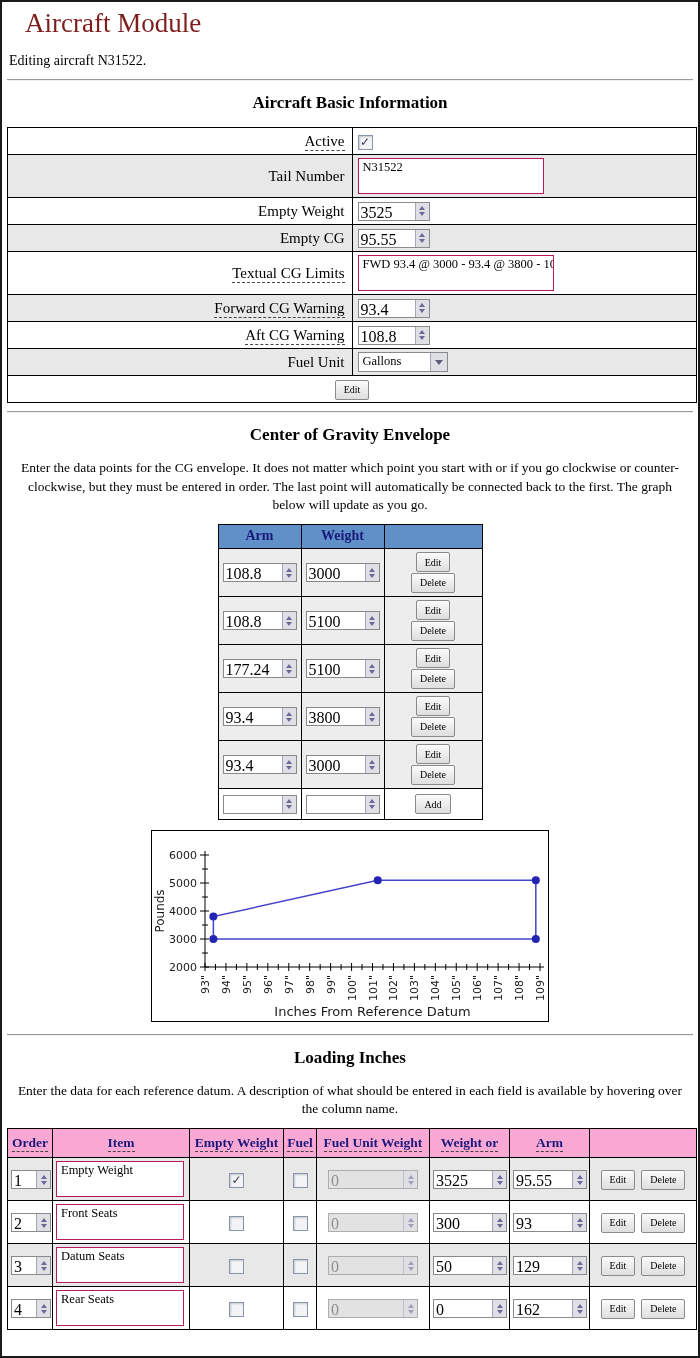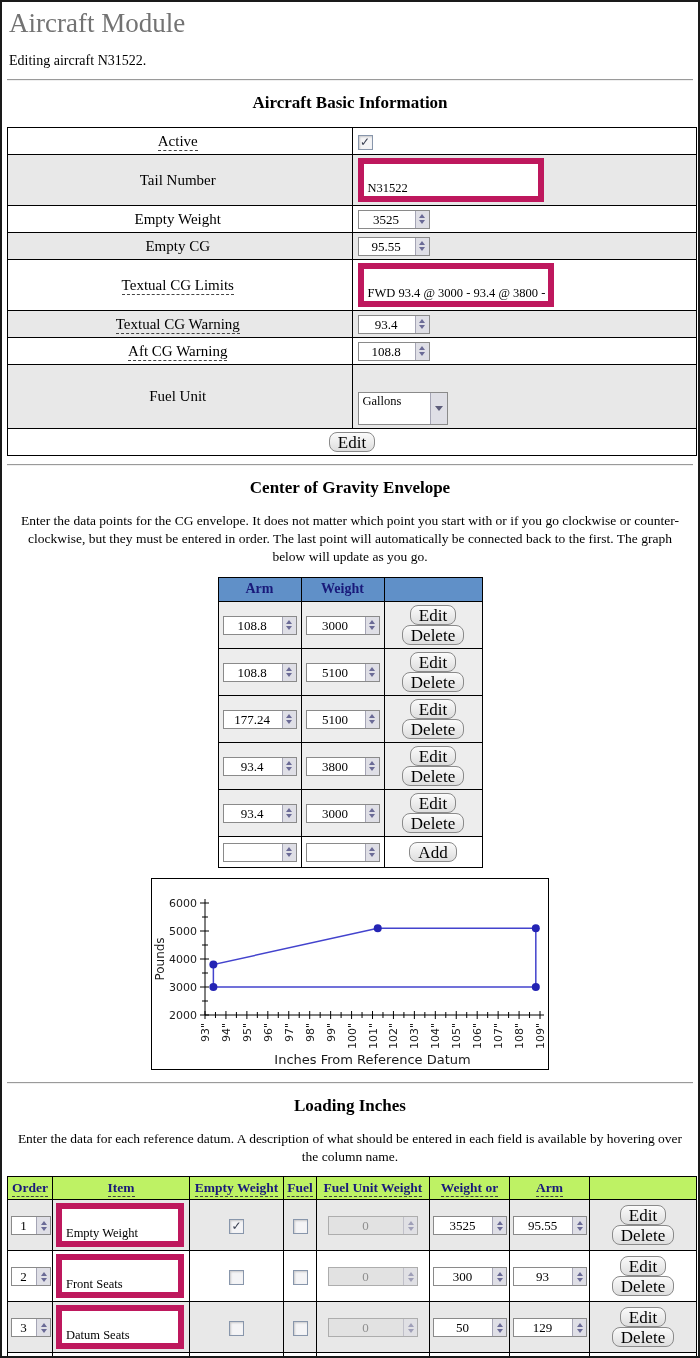--- a/index.html
+++ b/index.html
@@ -1,81 +1,81 @@
 <!DOCTYPE html>
 <html><head>
 <meta charset="utf-8">
 <style>
   * { margin:0; padding:0; box-sizing:border-box; }
   html,body { background:#fff; }
   body { font-family:"Liberation Serif","DejaVu Serif",serif; color:#000; }
   .page { width:700px; height:1358px; border:2px solid #1a1a1a; padding:4px 5px 0 5px; overflow:hidden; background:#fff; }
 
-  h1.title { font-size:27px; font-weight:normal; color:#737373; margin:2px 0 14px 2px; }
+  h1.title { font-size:27px; font-weight:normal; color:#7f1d1d; margin:2px 0 14px 18px; }
   p.subtitle { font-size:14px; margin:0 0 10px 2px; }
   hr.sep { border:none; border-top:1px solid #9a9a9a; border-bottom:1px solid #efefef; margin:8px 0; }
 
   h2.section-heading { text-align:center; font-size:17px; font-weight:bold; margin:12px 0 14px 0; }
   p.section-desc { text-align:center; font-size:13.5px; line-height:1.35; margin:0 4px 10px 4px; }
 
   table { border-collapse:collapse; }
   table.grid td, table.grid th { border:1px solid #000; }
 
   
   table.basic { width:690px; }
   table.basic tr { height:27px; }
   table.basic tr:nth-child(even) { background:#e8e8e8; }
-  table.basic td.lbl { width:50%; text-align:center; padding:3px 7px 3px 3px; font-size:15px; }
+  table.basic td.lbl { width:50%; text-align:right; padding:3px 7px 3px 3px; font-size:15px; }
   table.basic td.val { padding:3px 5px; }
   td.center { text-align:center; }
   .tip { border-bottom:1px dashed #444; padding-bottom:1px; }
 
   
-  .textbox { display:inline-block; border:6px solid #be185d; background:#fff; height:36px; line-height:17px;
-             padding:16px 4px; font-size:12.5px; vertical-align:middle; white-space:nowrap; overflow:hidden; }
+  .textbox { display:inline-block; border:1px solid #be185d; background:#fff; height:36px; line-height:17px;
+             padding:0 4px; font-size:12.5px; vertical-align:middle; white-space:nowrap; overflow:hidden; }
   .spinner { display:inline-flex; border:1px solid #8a8a8a; background:#fff; height:19px; vertical-align:middle; }
-  .spinner .sv { flex:1; text-align:center; padding:1px 3px 0 2px; font-size:13px; overflow:hidden; }
+  .spinner .sv { flex:1; text-align:left; padding:1px 3px 0 2px; font-size:16px; overflow:hidden; }
   .spinner .sb { width:14px; background:#dfdfe6; border-left:1px solid #a5a5b5;
                  display:flex; flex-direction:column; align-items:center; justify-content:center; gap:2px; }
   .spinner .sb i { display:block; width:0; height:0; border-left:3px solid transparent; border-right:3px solid transparent; }
   .spinner .sb i.up { border-bottom:4px solid #6a6a96; }
   .spinner .sb i.dn { border-top:4px solid #6a6a96; }
   .spinner.dis { background:#e2e2e2; border-color:#adadad; }
   .spinner.dis .sv { color:#8f8f8f; }
   .spinner.dis .sb { opacity:.55; }
 
   .checkbox { display:inline-block; width:15px; height:15px; border:1px solid #8896ab; background:#f4f4f6;
               box-shadow:inset 1px 1px 2px rgba(0,0,0,.18); font-size:12px; line-height:13px; text-align:center;
               color:#3c4254; vertical-align:middle; }
-  .select { display:inline-flex; border:1px solid #8a8a8a; background:#fff; height:33px; width:90px; vertical-align:middle;margin-top:24px; }
+  .select { display:inline-flex; border:1px solid #8a8a8a; background:#fff; height:20px; width:90px; vertical-align:middle; }
   .select .sval { flex:1; padding:1px 4px 0 4px; font-size:12.5px; }
   .select .sarrow { width:17px; background:#dfdfe6; border-left:1px solid #a5a5b5; display:flex; align-items:center;
                     justify-content:center; }
   .select .sarrow i { width:0; height:0; border-left:4px solid transparent; border-right:4px solid transparent;
                       border-top:5px solid #5c5c7a; }
 
-  button.btn { font-family:"Liberation Serif","DejaVu Serif",serif; font-size:17px; height:20px; padding:0 8px;
-               border:1px solid #8a8a8a; border-radius:8px; background:linear-gradient(#fbfbfb,#dedede); cursor:pointer; }
+  button.btn { font-family:"Liberation Serif","DejaVu Serif",serif; font-size:10px; height:20px; padding:0 8px;
+               border:1px solid #8a8a8a; border-radius:2px; background:linear-gradient(#fbfbfb,#dedede); cursor:pointer; }
 
   
   table.env { margin:4px auto 10px auto; }
   table.env th { background:#6090c8; color:#19197a; font-size:14px; padding:3px 4px; height:24px; }
   table.env td { padding:3px 4px; height:31px; text-align:center; }
   table.env tr.data { background:#ededed; }
   table.env col.c-arm, table.env col.c-wt { width:80px; }
   table.env col.c-btn { width:98px; }
 
   
   .chart-box { width:398px; height:192px; margin:2px auto 12px auto; border:1px solid #000; background:#fff; }
   .chart-box svg { display:block; }
   .chart-box text { font-family:"DejaVu Sans","Liberation Sans",sans-serif; fill:#1a1a1a; }
 
   
   table.zones { width:690px; table-layout:fixed; }
-  table.zones th { background:#bef264; color:#19197a; font-size:13.5px; padding:3px 2px; height:23px; overflow:hidden; white-space:nowrap; }
+  table.zones th { background:#f9a8d4; color:#19197a; font-size:13.5px; padding:3px 2px; height:29px; overflow:hidden; white-space:nowrap; }
   table.zones td { padding:3px 3px; height:27px; text-align:center; overflow:hidden; }
   table.zones tbody tr:nth-child(odd) { background:#e8e8e8; }
   table.zones td.left { text-align:left; }
   .btn-pair button { margin:0 3px; }
 </style>
 </head>
 <body>
 
 <div class="page">
 
@@ -112,21 +112,21 @@
                 <i class="up"></i>
                 <i class="dn"></i>
               </span>
             </span></td>
     </tr>
     <tr>
       <td class="lbl"><span class="tip">Textual CG Limits</span></td>
       <td class="val"><span class="textbox" style="width:196px">FWD 93.4 @ 3000 - 93.4 @ 3800 - 101.2</span></td>
     </tr>
     <tr>
-      <td class="lbl"><span class="tip">Textual CG Warning</span></td>
+      <td class="lbl"><span class="tip">Forward CG Warning</span></td>
       <td class="val"><span class="spinner" style="width:72px">
               <span class="sv">93.4</span>
               <span class="sb">
                 <i class="up"></i>
                 <i class="dn"></i>
               </span>
             </span></td>
     </tr>
     <tr>
       <td class="lbl"><span class="tip">Aft CG Warning</span></td>

